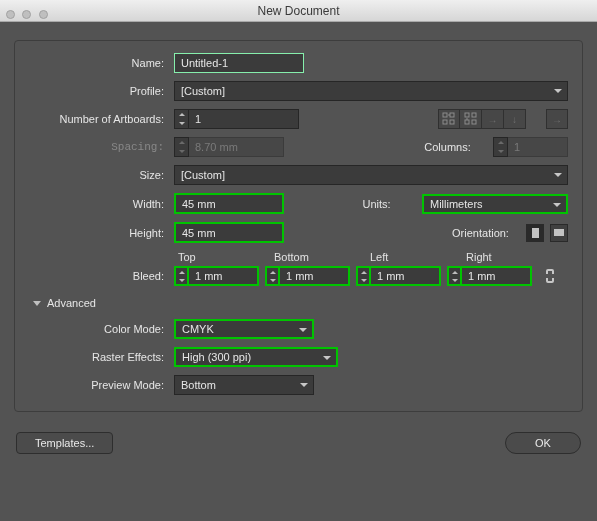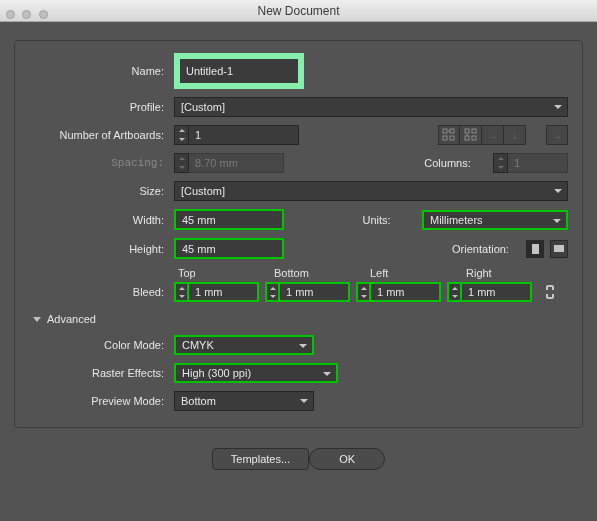--- a/index.html
+++ b/index.html
@@ -58,23 +58,23 @@
   }
   .label.dim { color: #888; font-family: Liberation Mono, monospace; }
   .sublabel {
     text-align: center;
     padding-right: 4px;
     color: #e6e6e6;
     font-size: 11px;
   }
   .field {
     background: #3b3b3b;
-    border: 6px solid #86efac;
+    border: 1px solid #86efac;
     color: #e6e6e6;
-    height: 36px;
+    height: 20px;
     padding: 0 6px;
     font-size: 11px;
   }
   .select {
     background: #3b3b3b;
     border: 1px solid #262626;
     color: #e6e6e6;
     height: 20px;
     padding: 0 18px 0 6px;
     font-size: 11px;
@@ -163,21 +163,21 @@
   .bleed-head span { width: 90px; }
   .linkicon {
     width:16px;height:22px;
     display:inline-flex; align-items:center; justify-content:center;
     color:#c6c6c6;
     margin-left:4px;
   }
   .footer {
     display:flex;
     align-items:center;
-    justify-content:center;
+    justify-content:space-between;
     margin-top: 12px;
     padding: 0 2px;
   }
   .btn {
     background:#4b4b4b;
     border:1px solid #2e2e2e;
     border-radius: 12px;
     color:#e9e9e9;
     height: 22px;
     padding: 0 18px;

